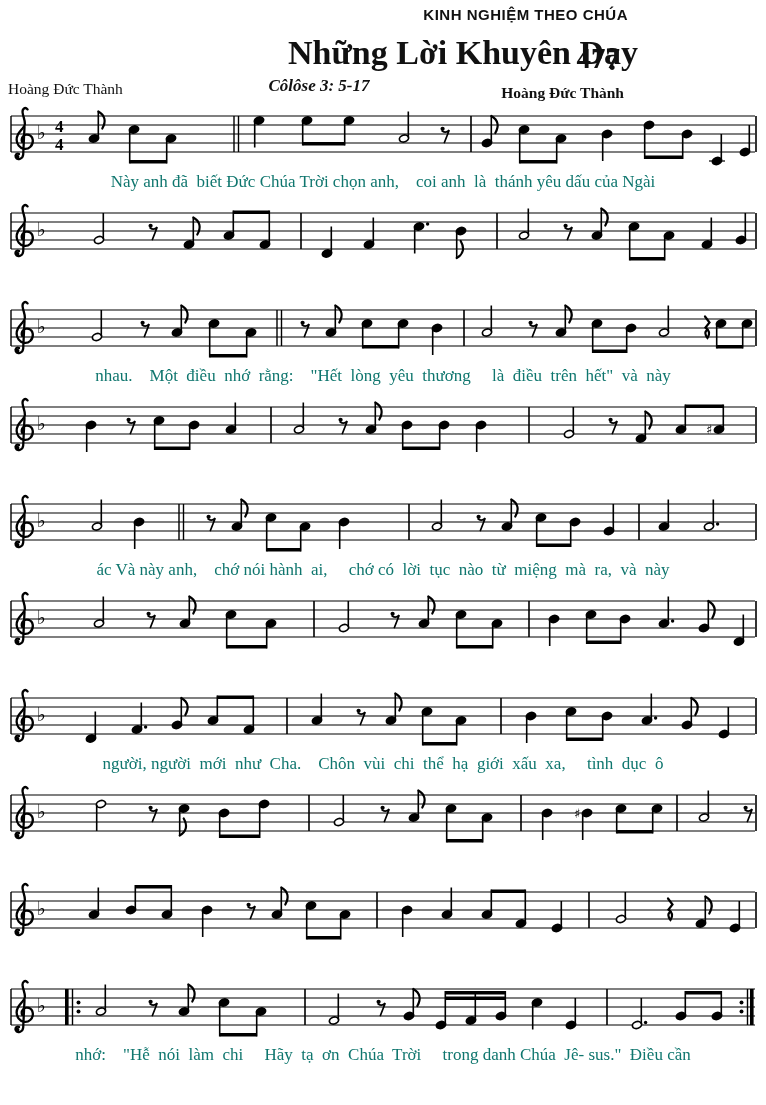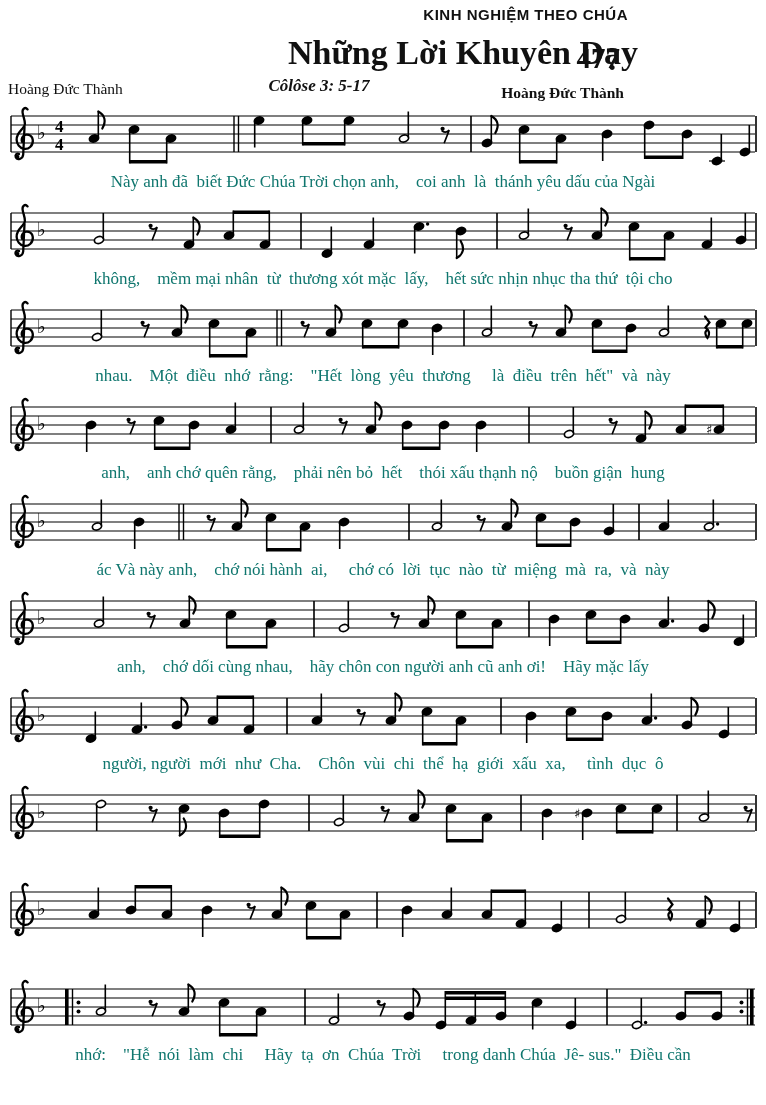--- a/index.html
+++ b/index.html
@@ -158,21 +158,20 @@
             <line x1="620.7" y1="26.5" x2="620.7" y2="59.5" stroke="#000000" stroke-width="1.6"></line>
             <ellipse cx="660" cy="34.5" rx="4.7" ry="3.4" transform="rotate(-18 660 34.5)" fill="#000000" stroke="#000000" stroke-width="1.7"></ellipse>
             <line x1="655.7" y1="35.5" x2="655.7" y2="59.5" stroke="#000000" stroke-width="1.6"></line>
             <rect x="620.7" y="56" width="35" height="3.5" fill="#000000"></rect>
             <ellipse cx="698" cy="43.5" rx="4.7" ry="3.4" transform="rotate(-18 698 43.5)" fill="#000000" stroke="#000000" stroke-width="1.7"></ellipse>
             <line x1="702.3" y1="42.5" x2="702.3" y2="16.5" stroke="#000000" stroke-width="1.6"></line>
             <ellipse cx="732" cy="39" rx="4.7" ry="3.4" transform="rotate(-18 732 39)" fill="#000000" stroke="#000000" stroke-width="1.7"></ellipse>
             <line x1="736.3" y1="38" x2="736.3" y2="12" stroke="#000000" stroke-width="1.6"></line>
           </g>
         </svg>
-        <div class="lyric">không,    mềm mại nhân  từ  thương xót mặc  lấy,    hết sức nhịn nhục tha thứ  tội cho</div>
       </div>
       <div class="system">
         <svg width="748" height="64" viewBox="0 0 748 64" class="staff-svg">
           <g>
             <line x1="2" y1="12" x2="746" y2="12" stroke="#000000" stroke-width="1.1"></line>
             <line x1="2" y1="21" x2="746" y2="21" stroke="#000000" stroke-width="1.1"></line>
             <line x1="2" y1="30" x2="746" y2="30" stroke="#000000" stroke-width="1.1"></line>
             <line x1="2" y1="39" x2="746" y2="39" stroke="#000000" stroke-width="1.1"></line>
             <line x1="2" y1="48" x2="746" y2="48" stroke="#000000" stroke-width="1.1"></line>
             <line x1="2" y1="12" x2="2" y2="48" stroke="#000000" stroke-width="1.4"></line>
@@ -293,21 +292,20 @@
             <line x1="636.3" y1="42.5" x2="636.3" y2="16.5" stroke="#000000" stroke-width="1.6"></line>
             <path d="M636.3,16.5 C643.3,20.5 644.3,26.5 640.3,33.5" fill="none" stroke="#000000" stroke-width="2.2" stroke-linecap="round"></path>
             <ellipse cx="672" cy="34.5" rx="4.7" ry="3.4" transform="rotate(-18 672 34.5)" fill="#000000" stroke="#000000" stroke-width="1.7"></ellipse>
             <line x1="676.3" y1="33.5" x2="676.3" y2="9.5" stroke="#000000" stroke-width="1.6"></line>
             <ellipse cx="710" cy="34.5" rx="4.7" ry="3.4" transform="rotate(-18 710 34.5)" fill="#000000" stroke="#000000" stroke-width="1.7"></ellipse>
             <text x="697" y="39" font-size="13" font-family="&quot;DejaVu Sans&quot;, sans-serif" fill="#000000">♯</text>
             <line x1="714.3" y1="33.5" x2="714.3" y2="9.5" stroke="#000000" stroke-width="1.6"></line>
             <rect x="676.3" y="9.5" width="38" height="3.5" fill="#000000"></rect>
           </g>
         </svg>
-        <div class="lyric">anh,    anh chớ quên rằng,    phải nên bỏ  hết    thói xấu thạnh nộ    buồn giận  hung</div>
       </div>
       <div class="system">
         <svg width="748" height="64" viewBox="0 0 748 64" class="staff-svg">
           <g>
             <line x1="2" y1="12" x2="746" y2="12" stroke="#000000" stroke-width="1.1"></line>
             <line x1="2" y1="21" x2="746" y2="21" stroke="#000000" stroke-width="1.1"></line>
             <line x1="2" y1="30" x2="746" y2="30" stroke="#000000" stroke-width="1.1"></line>
             <line x1="2" y1="39" x2="746" y2="39" stroke="#000000" stroke-width="1.1"></line>
             <line x1="2" y1="48" x2="746" y2="48" stroke="#000000" stroke-width="1.1"></line>
             <line x1="2" y1="12" x2="2" y2="48" stroke="#000000" stroke-width="1.4"></line>
@@ -421,21 +419,20 @@
             <ellipse cx="655" cy="34.5" rx="4.7" ry="3.4" transform="rotate(-18 655 34.5)" fill="#000000" stroke="#000000" stroke-width="1.7"></ellipse>
             <line x1="659.3" y1="33.5" x2="659.3" y2="7.5" stroke="#000000" stroke-width="1.6"></line>
             <circle cx="663.6" cy="32" r="1.7" fill="#000000"></circle>
             <ellipse cx="695" cy="39" rx="4.7" ry="3.4" transform="rotate(-18 695 39)" fill="#000000" stroke="#000000" stroke-width="1.7"></ellipse>
             <line x1="699.3" y1="38" x2="699.3" y2="12" stroke="#000000" stroke-width="1.6"></line>
             <path d="M699.3,12 C706.3,16 707.3,22 703.3,29" fill="none" stroke="#000000" stroke-width="2.2" stroke-linecap="round"></path>
             <ellipse cx="730" cy="52.5" rx="4.7" ry="3.4" transform="rotate(-18 730 52.5)" fill="#000000" stroke="#000000" stroke-width="1.7"></ellipse>
             <line x1="734.3" y1="51.5" x2="734.3" y2="25.5" stroke="#000000" stroke-width="1.6"></line>
           </g>
         </svg>
-        <div class="lyric">anh,    chớ dối cùng nhau,    hãy chôn con người anh cũ anh ơi!    Hãy mặc lấy</div>
       </div>
       <div class="system">
         <svg width="748" height="64" viewBox="0 0 748 64" class="staff-svg">
           <g>
             <line x1="2" y1="12" x2="746" y2="12" stroke="#000000" stroke-width="1.1"></line>
             <line x1="2" y1="21" x2="746" y2="21" stroke="#000000" stroke-width="1.1"></line>
             <line x1="2" y1="30" x2="746" y2="30" stroke="#000000" stroke-width="1.1"></line>
             <line x1="2" y1="39" x2="746" y2="39" stroke="#000000" stroke-width="1.1"></line>
             <line x1="2" y1="48" x2="746" y2="48" stroke="#000000" stroke-width="1.1"></line>
             <line x1="2" y1="12" x2="2" y2="48" stroke="#000000" stroke-width="1.4"></line>

